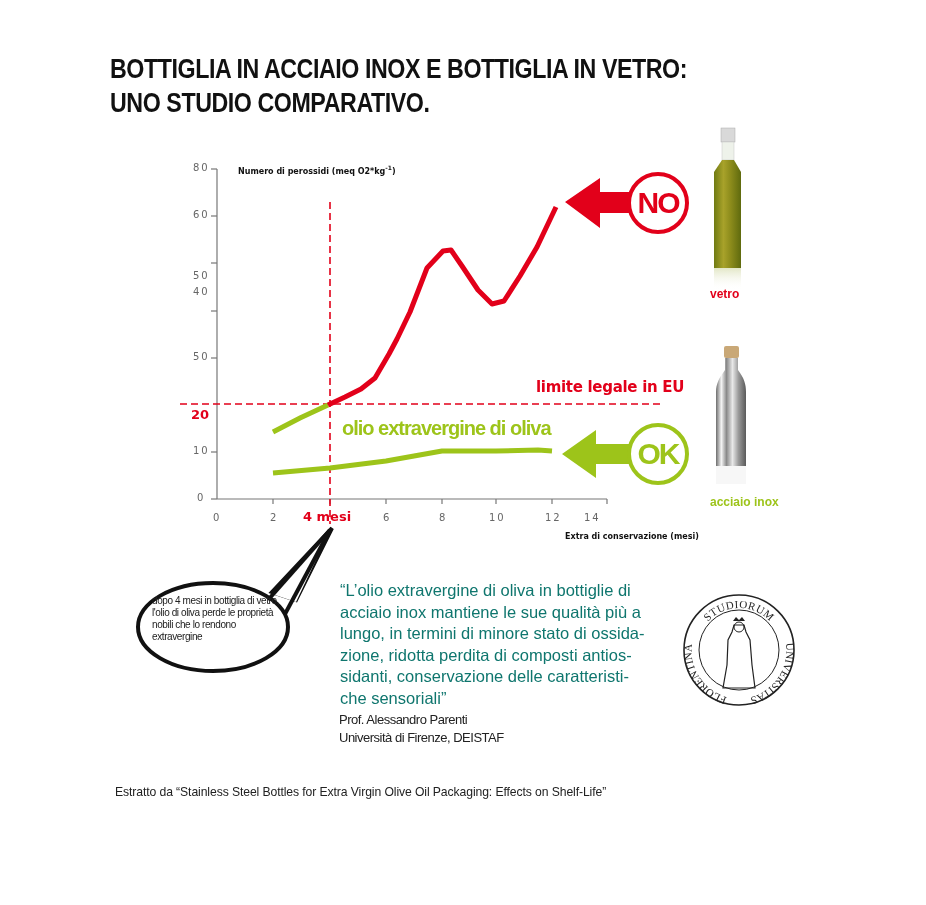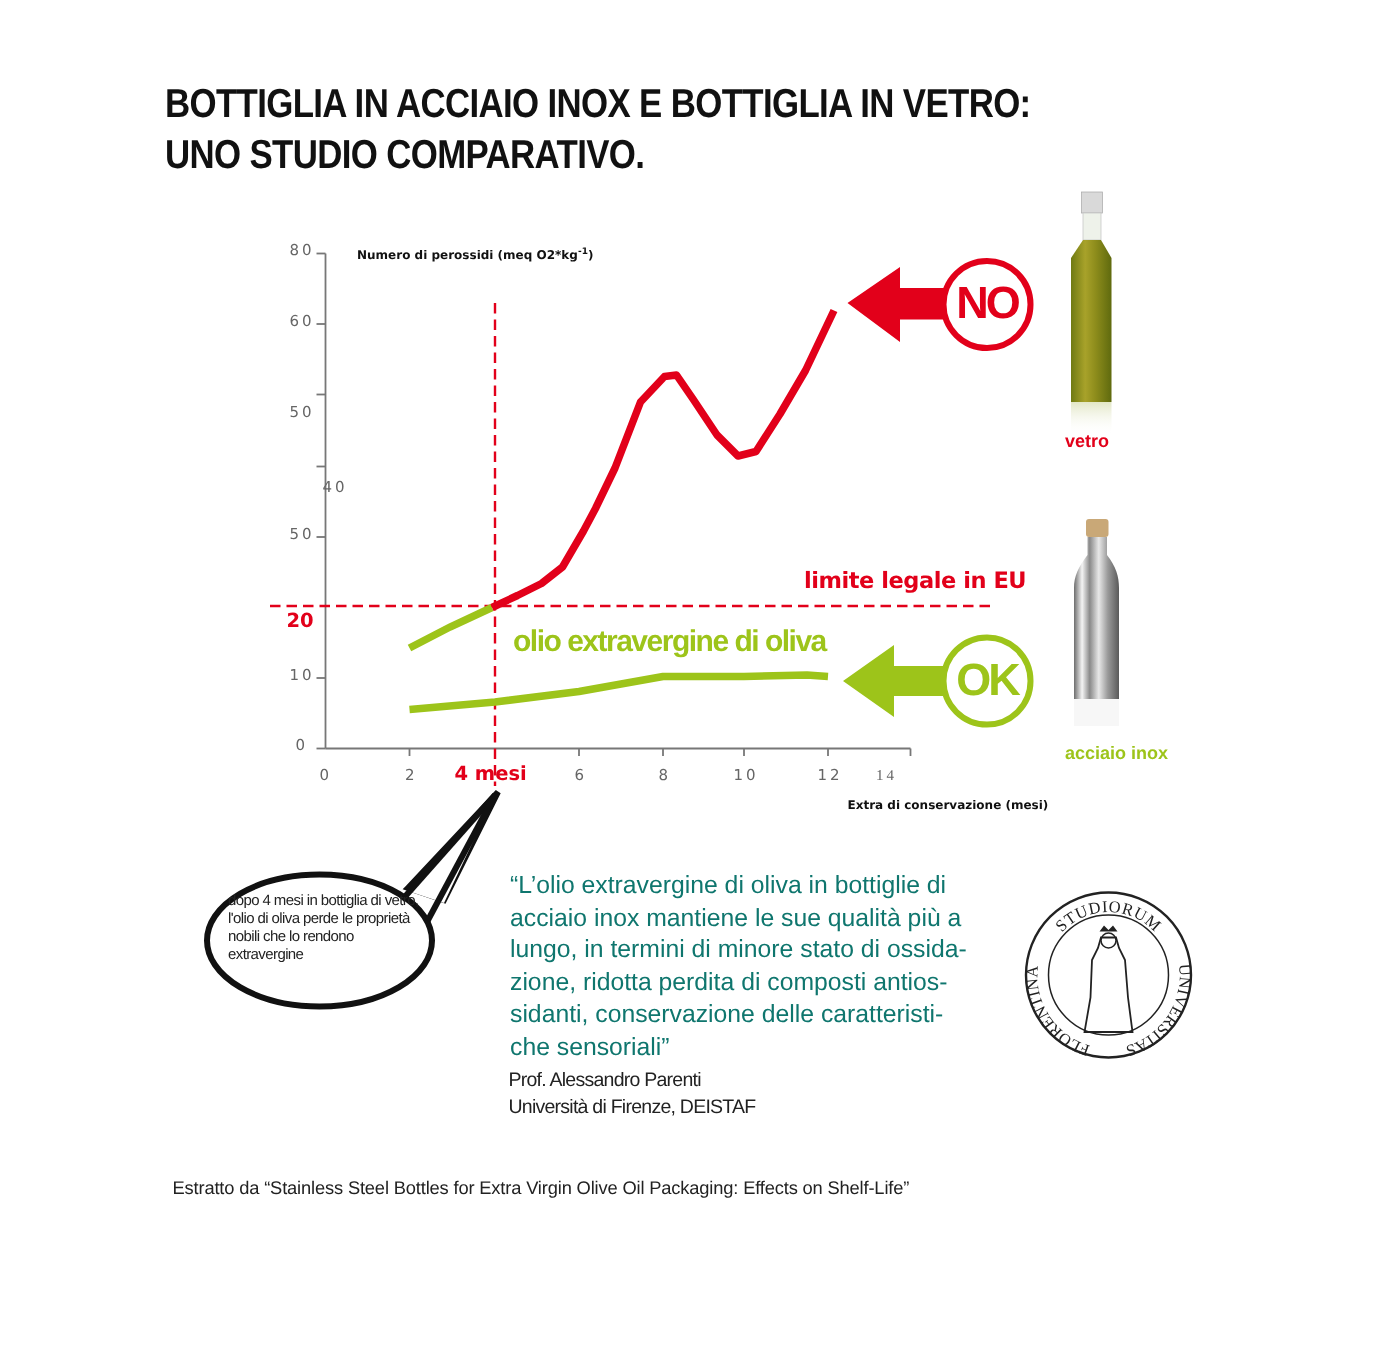--- a/index.html
+++ b/index.html
@@ -126,36 +126,36 @@
   </text>
   <text font-family="'Liberation Serif', serif" font-size="11" fill="#222">
     <textPath href="#sealArcRight" startOffset="50%" text-anchor="middle">UNIVERSITAS</textPath>
   </text>
 </svg>
 
 <div>
   <span class="lbl" style="left:193px;top:162px;font-size:10px;color:#666;letter-spacing:2px;">80</span>
   <span class="lbl" style="left:193px;top:209px;font-size:10px;color:#666;letter-spacing:2px;">60</span>
   <span class="lbl" style="left:193px;top:270px;font-size:10px;color:#666;letter-spacing:2px;">50</span>
-  <span class="lbl" style="left:193px;top:320px;font-size:10px;color:#666;letter-spacing:2px;margin-left:22px;">40</span>
+  <span class="lbl" style="left:193px;top:286px;font-size:10px;color:#666;letter-spacing:2px;">40</span>
   <span class="lbl" style="left:193px;top:351px;font-size:10px;color:#666;letter-spacing:2px;">50</span>
   <span class="lbl" style="left:191px;top:407px;font-size:13px;color:#e2001a;font-weight:bold;">20</span>
   <span class="lbl" style="left:193px;top:445px;font-size:10px;color:#666;letter-spacing:2px;">10</span>
   <span class="lbl" style="left:197px;top:492px;font-size:10px;color:#666;">0</span>
 </div>
 
 <div>
   <span class="lbl" style="left:213px;top:512px;font-size:10px;color:#666;">0</span>
   <span class="lbl" style="left:270px;top:512px;font-size:10px;color:#666;">2</span>
   <span class="lbl" style="left:303px;top:509px;font-size:13px;color:#e2001a;font-weight:bold;">4 mesi</span>
   <span class="lbl" style="left:383px;top:512px;font-size:10px;color:#666;">6</span>
   <span class="lbl" style="left:439px;top:512px;font-size:10px;color:#666;">8</span>
   <span class="lbl" style="left:489px;top:512px;font-size:10px;color:#666;letter-spacing:2px;">10</span>
   <span class="lbl" style="left:545px;top:512px;font-size:10px;color:#666;letter-spacing:2px;">12</span>
-  <span class="lbl" style="left:584px;top:512px;font-size:10px;color:#666;letter-spacing:2px;font-family:Liberation Serif, serif;">14</span>
+  <span class="lbl" style="left:584px;top:512px;font-size:10px;color:#666;letter-spacing:2px;">14</span>
 </div>
 
 <span class="lbl" style="left:238px;top:164px;font-size:8px;font-weight:bold;color:#111;"><span>Numero di perossidi (meq O2*kg</span><sup style="font-size:6px;">-1</sup><span>)</span></span>
 <span class="lbl" style="left:565px;top:532px;font-size:8px;font-weight:bold;color:#111;">Extra di conservazione (mesi)</span>
 
 <span class="lbl" style="left:536px;top:378px;font-size:15px;font-weight:bold;color:#e2001a;font-family:'DejaVu Sans',sans-serif;letter-spacing:-0.3px;">limite legale in EU</span>
 <span class="lbl" style="left:342px;top:417px;font-size:20px;font-weight:bold;color:#9dc41a;font-family:'Liberation Sans',sans-serif;letter-spacing:-1px;">olio extravergine di oliva</span>
 
 <span class="lbl" style="left:634px;top:186px;width:48px;text-align:center;font-size:30px;font-weight:bold;color:#e2001a;font-family:'Liberation Sans',sans-serif;letter-spacing:-2px;">NO</span>
 <span class="lbl" style="left:634px;top:437px;width:48px;text-align:center;font-size:30px;font-weight:bold;color:#9dc41a;font-family:'Liberation Sans',sans-serif;letter-spacing:-2px;">OK</span>

